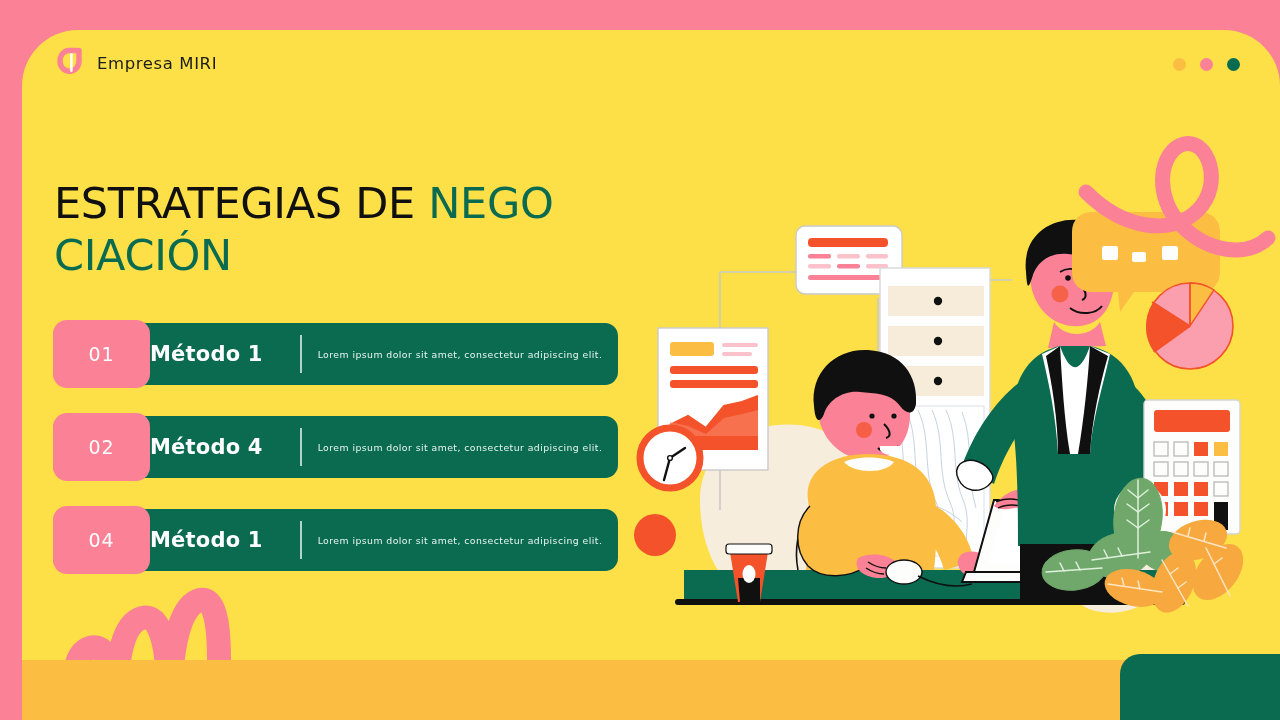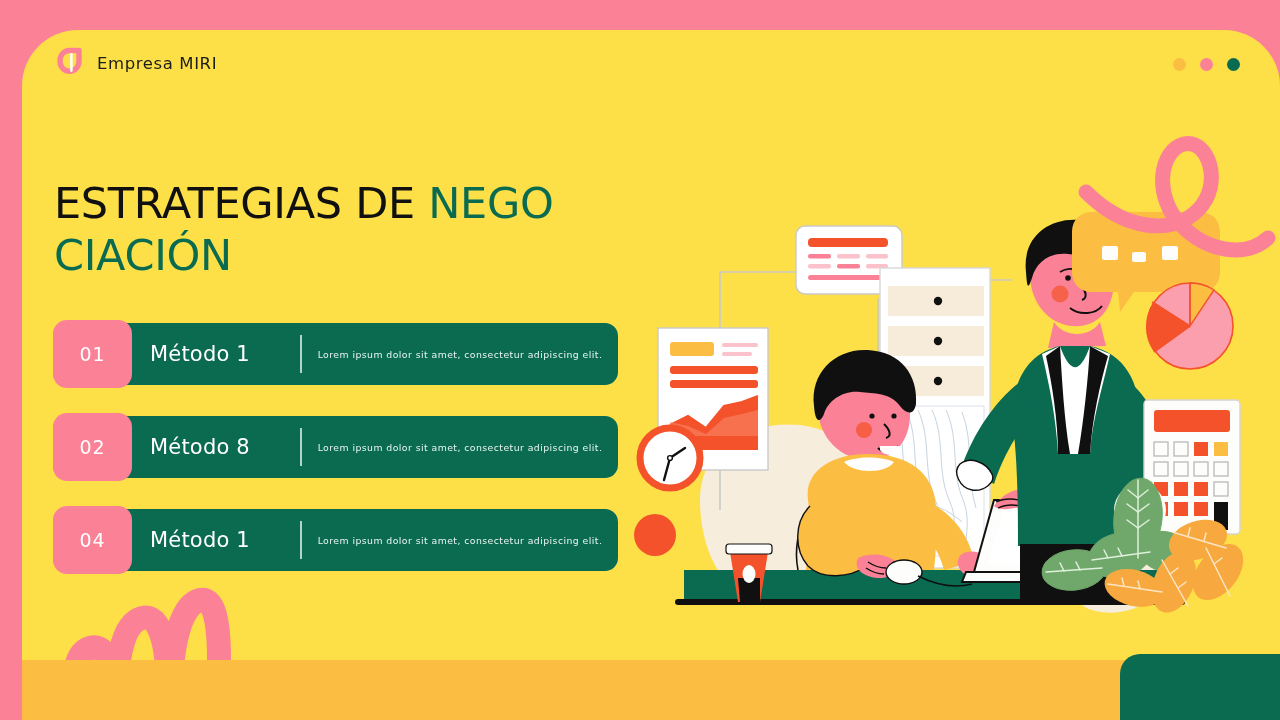--- a/index.html
+++ b/index.html
@@ -52,30 +52,30 @@
   }
   .title .hl{color:#0a6b51;}
 
   
   .cards{position:absolute;left:31px;top:293px;width:565px;}
   .card{
     position:relative;height:62px;margin-bottom:31px;
     background:#0a6b51;border-radius:13px;display:flex;align-items:center;
   }
   .card-badge{
-    position:absolute;left:0;top:-3px;width:79px;height:68px;
+    position:absolute;left:0;top:-3px;width:97px;height:68px;
     background:#fb8296;border-radius:14px;
     display:flex;align-items:center;justify-content:center;
     color:#ffffff;font-size:19px;letter-spacing:1px;
     font-family:"DejaVu Sans", sans-serif;font-weight:400;
   }
   .card-title{
     margin-left:97px;width:148px;color:#ffffff;
     font-family:"DejaVu Sans", sans-serif;
-    font-weight:400;font-size:21px;letter-spacing:.2px;
+    font-weight:700;font-size:21px;letter-spacing:.2px;
   }
   .card-div{width:2px;height:38px;background:#cfe6dd;opacity:.85;margin-left:2px;}
   .card-desc{
     flex:1;text-align:center;color:#eaf6f1;
     font-size:9.3px;letter-spacing:.45px;padding:0 2px;
     font-family:"DejaVu Sans", sans-serif;
   }
 
   
   .squiggle-e{position:absolute;right:10px;top:88px;width:190px;height:150px;}
@@ -118,21 +118,21 @@
 
       <div class="card">
         <div class="card-badge">01</div>
         <div class="card-title">Método 1</div>
         <div class="card-div"></div>
         <div class="card-desc">Lorem ipsum dolor sit amet, consectetur adipiscing elit.</div>
       </div>
 
       <div class="card">
         <div class="card-badge">02</div>
-        <div class="card-title">Método 8</div>
+        <div class="card-title">Método 4</div>
         <div class="card-div"></div>
         <div class="card-desc">Lorem ipsum dolor sit amet, consectetur adipiscing elit.</div>
       </div>
 
       <div class="card">
         <div class="card-badge">04</div>
         <div class="card-title">Método 1</div>
         <div class="card-div"></div>
         <div class="card-desc">Lorem ipsum dolor sit amet, consectetur adipiscing elit.</div>
       </div>

